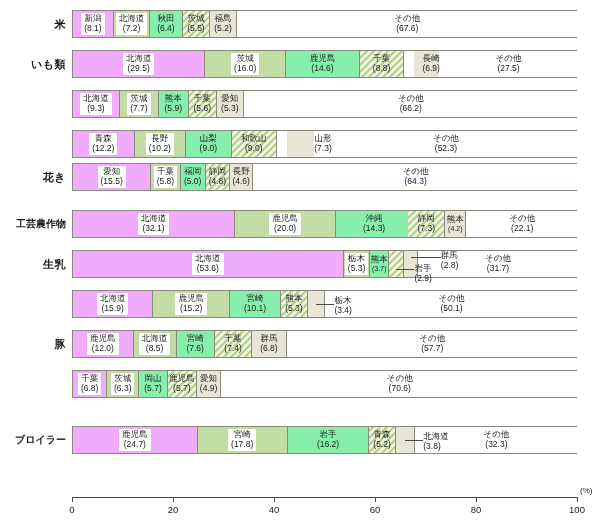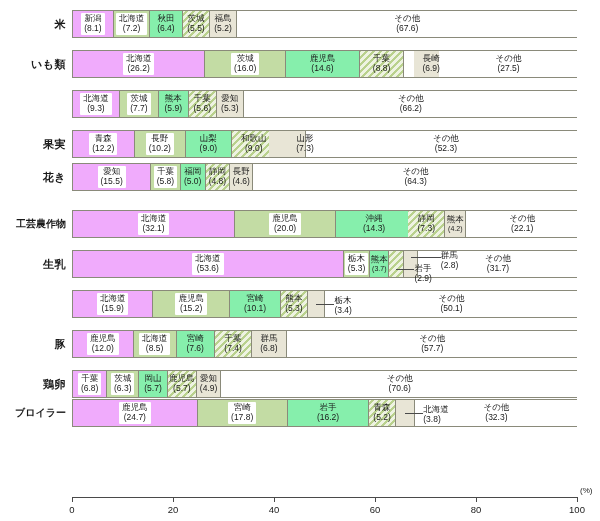--- a/index.html
+++ b/index.html
@@ -113,21 +113,21 @@
           </div>
         </div>
       </div>
     </div>
     <div class="row" style="top: 44px; text-decoration: underline;">
       <div class="cat-label">いも類</div>
       <div class="bar">
         <div class="seg c1" title="北海道 (26.2)" style="left: 0px; width: 132.31px;">
           <div class="txt">
             <span class="nm">北海道</span>
-            <span class="vl">(26.2)</span>
+            <span class="vl">(29.5)</span>
           </div>
         </div>
         <div class="seg c2" title="茨城 (16.0)" style="left: 132.31px; width: 80.8px;">
           <div class="txt">
             <span class="nm">茨城</span>
             <span class="vl">(16.0)</span>
           </div>
         </div>
         <div class="seg c3" title="鹿児島 (14.6)" style="left: 213.11px; width: 73.73px;">
           <div class="txt">
@@ -189,21 +189,20 @@
         </div>
         <div class="seg c6" title="その他 (66.2)" style="left: 170.69px; width: 334.31px;">
           <div class="txt">
             <span class="nm">その他</span>
             <span class="vl">(66.2)</span>
           </div>
         </div>
       </div>
     </div>
     <div class="row" style="top: 124px;">
-      <div class="cat-label">果実</div>
       <div class="bar">
         <div class="seg c1" title="青森 (12.2)" style="left: 0px; width: 61.61px;">
           <div class="txt">
             <span class="nm">青森</span>
             <span class="vl">(12.2)</span>
           </div>
         </div>
         <div class="seg c2" title="長野 (10.2)" style="left: 61.61px; width: 51.51px;">
           <div class="txt">
             <span class="nm">長野</span>
@@ -215,21 +214,21 @@
             <span class="nm">山梨</span>
             <span class="vl">(9.0)</span>
           </div>
         </div>
         <div class="seg c4" title="和歌山 (9.0)" style="left: 158.57px; width: 45.45px;">
           <div class="txt">
             <span class="nm">和歌山</span>
             <span class="vl">(9.0)</span>
           </div>
         </div>
-        <div class="seg c5" title="山形 (7.3)" style="left: 196px; width: 30px; padding-left: 36px;">
+        <div class="seg c5" title="山形 (7.3)" style="left: 214px; width: 30px; padding-left: 36px;">
           <div class="txt">
             <span class="nm">山形</span>
             <span class="vl">(7.3)</span>
           </div>
         </div>
         <div class="seg c6" title="その他 (52.3)" style="left: 240.885px; width: 264.115px;">
           <div class="txt">
             <span class="nm">その他</span>
             <span class="vl">(52.3)</span>
           </div>
@@ -434,21 +433,20 @@
         </div>
         <div class="seg c6" title="その他 (57.7)" style="left: 213.615px; width: 291.385px;">
           <div class="txt">
             <span class="nm">その他</span>
             <span class="vl">(57.7)</span>
           </div>
         </div>
       </div>
     </div>
     <div class="row" style="top: 364px;">
-      <div class="cat-label">鶏卵</div>
       <div class="bar">
         <div class="seg c1" title="千葉 (6.8)" style="left: 0px; width: 34.34px;">
           <div class="txt">
             <span class="nm">千葉</span>
             <span class="vl">(6.8)</span>
           </div>
         </div>
         <div class="seg c2" title="茨城 (6.3)" style="left: 34.34px; width: 31.815px;">
           <div class="txt">
             <span class="nm">茨城</span>
@@ -474,21 +472,21 @@
           </div>
         </div>
         <div class="seg c6" title="その他 (70.6)" style="left: 148.47px; width: 356.53px;">
           <div class="txt">
             <span class="nm">その他</span>
             <span class="vl">(70.6)</span>
           </div>
         </div>
       </div>
     </div>
-    <div class="row" style="top: 393px;">
+    <div class="row" style="top: 420px;">
       <div class="cat-label small">ブロイラー</div>
       <div class="bar">
         <div class="seg c1" title="鹿児島 (24.7)" style="left: 0px; width: 124.735px;">
           <div class="txt">
             <span class="nm">鹿児島</span>
             <span class="vl">(24.7)</span>
           </div>
         </div>
         <div class="seg c2" title="宮崎 (17.8)" style="left: 124.735px; width: 89.89px;">
           <div class="txt">

